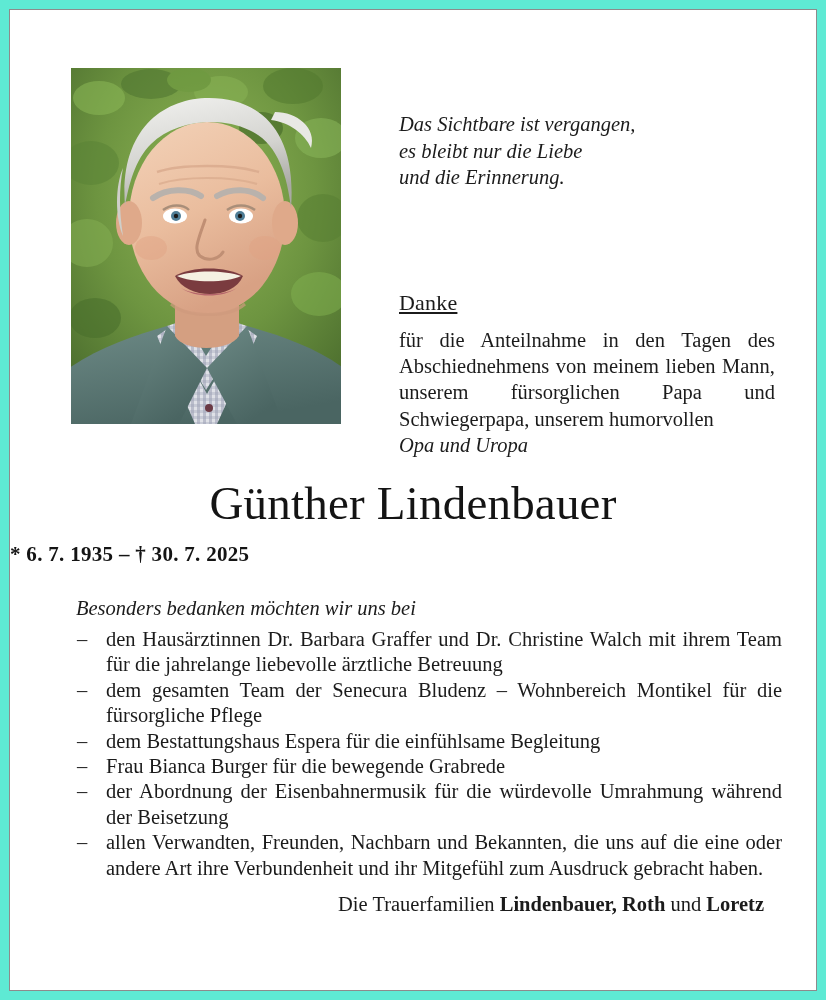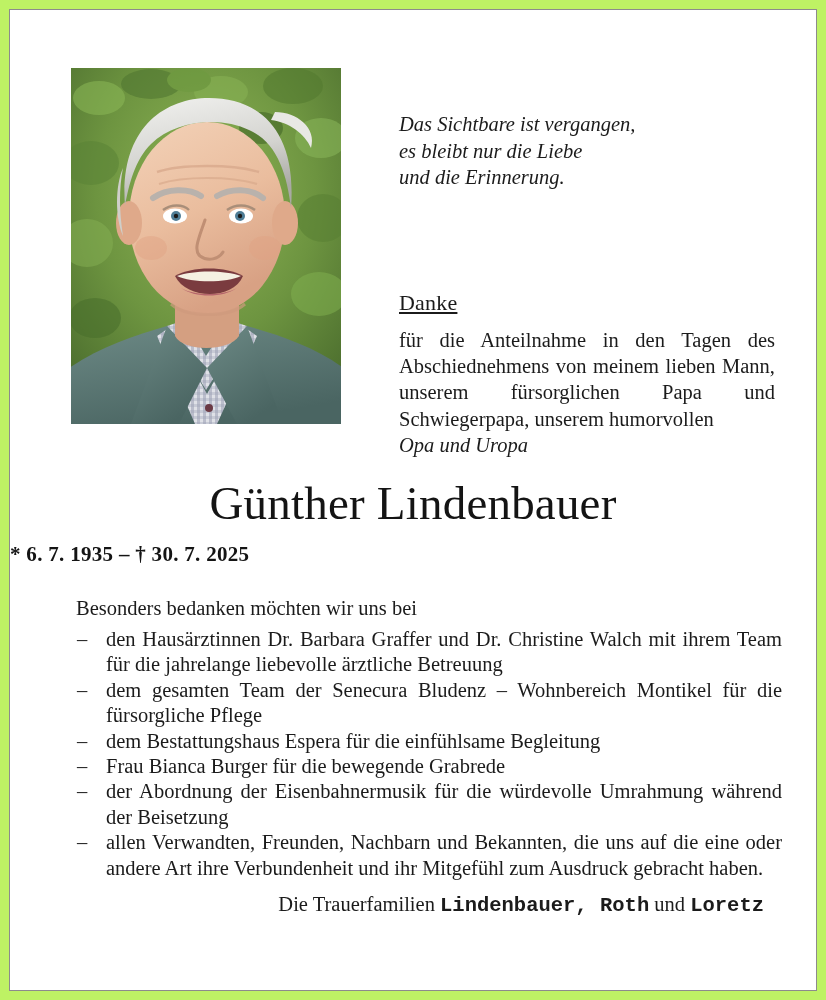--- a/index.html
+++ b/index.html
@@ -14,21 +14,21 @@
     font-family: "Liberation Serif", "DejaVu Serif", serif;
     color: #1a1a1a;
   }
 
   
   .notice-frame {
     position: relative;
     width: 826px;
     height: 1000px;
     box-sizing: border-box;
-    background: #bef264;
+    background: #5eead4;
     padding: 9px;
   }
   .notice-inner {
     position: relative;
     width: 100%;
     height: 100%;
     box-sizing: border-box;
     background: #ffffff;
     border: 1px solid #8d8b8c;
     overflow: hidden;
@@ -113,20 +113,21 @@
   }
 
   
   .thanks-intro {
     position: absolute;
     left: 66px;
     top: 585px;
     font-size: 20.5px;
     line-height: 26px;
     color: #1b1b1b;
+    font-style: italic;
   }
 
   .thanks-list {
     position: absolute;
     left: 66px;
     top: 617px;
     width: 706px;
     font-size: 20.5px;
     line-height: 25.4px;
     color: #1b1b1b;
@@ -150,21 +151,21 @@
     left: 0;
     top: 881px;
     width: 100%;
     padding-right: 52px;
     box-sizing: border-box;
     text-align: right;
     font-size: 20.5px;
     line-height: 26px;
     color: #1b1b1b;
   }
-  .families b { font-weight: bold; font-family: Liberation Mono, monospace; }
+  .families b { font-weight: bold; }
 
   .place-date {
     position: absolute;
     left: 66px;
     top: 981px;
     font-size: 20.5px;
     line-height: 26px;
     color: #1b1b1b;
   }
   .place-date b { font-weight: bold; }

